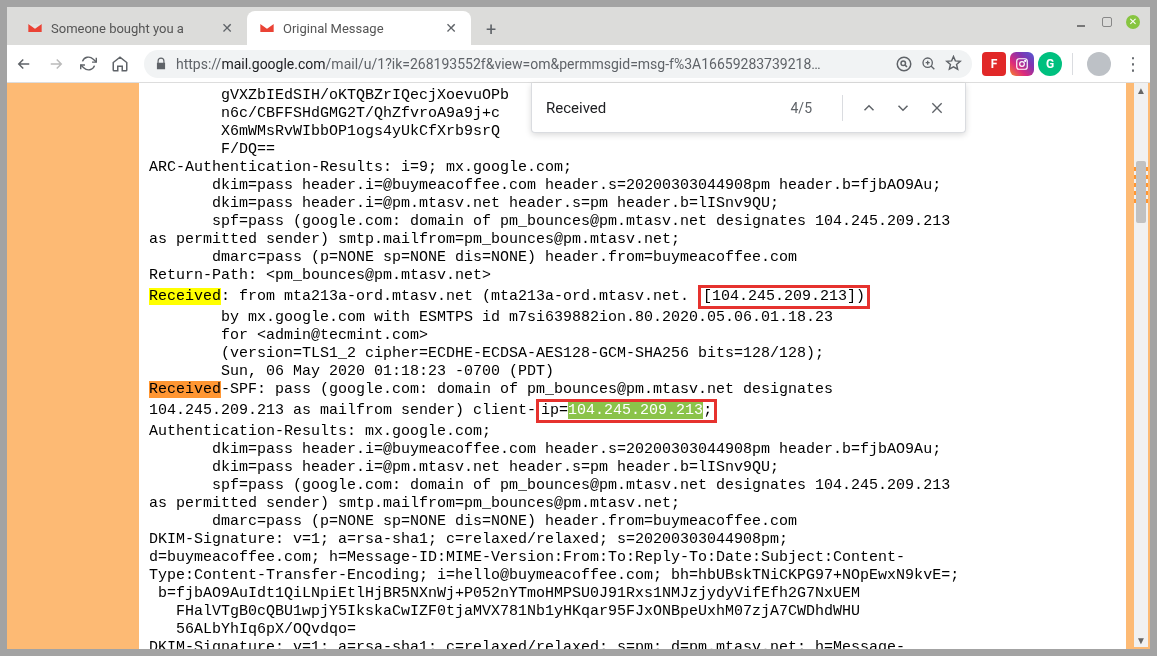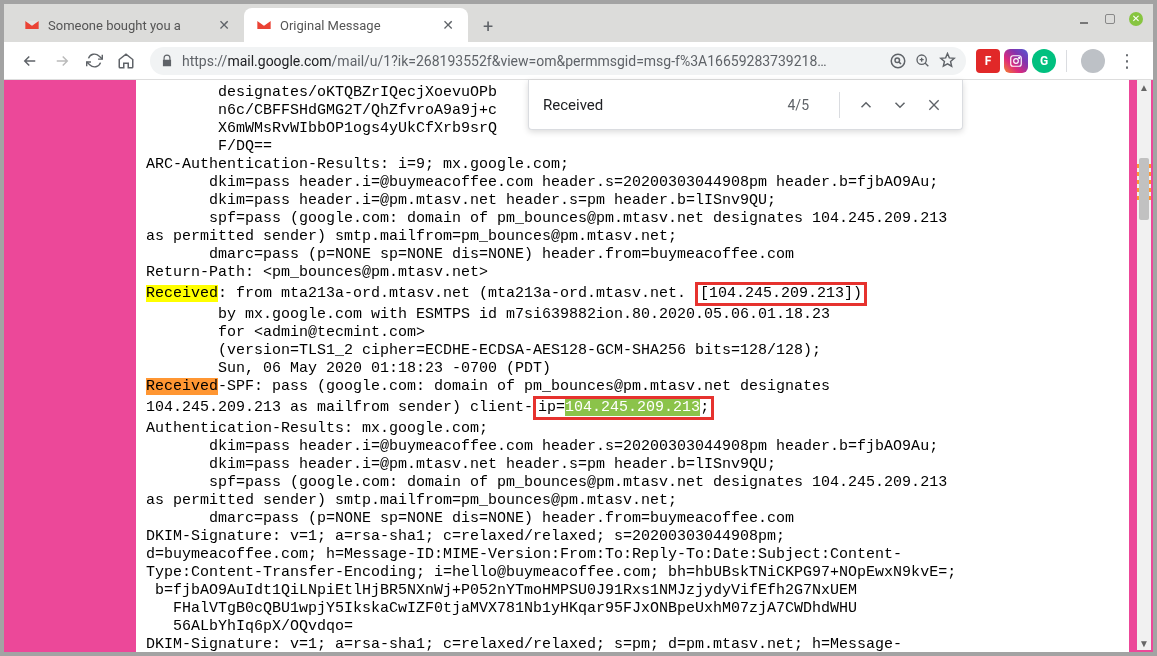--- a/index.html
+++ b/index.html
@@ -1,35 +1,35 @@
 <!DOCTYPE html>
 <html><head>
 <meta charset="utf-8">
 <style>
   * { box-sizing: border-box; }
   html, body { margin: 0; padding: 0; font-family: -apple-system, BlinkMacSystemFont, "Segoe UI", Roboto, sans-serif; background: #fff; }
-  .window { width: 1157px; height: 656px; border: 4px solid #a3a3a3; position: relative; overflow: hidden; background: #ec4899; }
+  .window { width: 1157px; height: 656px; border: 7px solid #a3a3a3; position: relative; overflow: hidden; background: #fdba74; }
 
   
   .titlebar { height: 38px; background: #dcdcda; display: flex; align-items: flex-end; padding: 0 8px 0 8px; position: relative; }
   .tab { height: 34px; display: flex; align-items: center; padding: 0 12px; font-size: 13px; color: #555; position: relative; border-radius: 8px 8px 0 0; gap: 8px; cursor: pointer; }
   .tab.inactive { background: transparent; width: 232px; }
   .tab.active { background: #fff; width: 224px; }
   .tab .favicon { width: 16px; height: 16px; display: inline-flex; align-items: center; justify-content: center; }
   .tab .title { flex: 1; white-space: nowrap; overflow: hidden; text-overflow: clip; }
   .tab .close { width: 16px; height: 16px; display: flex; align-items: center; justify-content: center; color: #5f6368; font-size: 14px; }
   .newtab { width: 28px; height: 28px; display: flex; align-items: center; justify-content: center; color: #5f6368; font-size: 18px; margin-left: 6px; margin-bottom: 2px; }
   .window-controls { position: absolute; right: 10px; top: 8px; display: flex; gap: 14px; align-items: center; }
   .wc { width: 14px; height: 14px; display: flex; align-items: center; justify-content: center; }
   .wc.min { color: #777; font-size: 18px; font-weight: bold; position: relative; top:-4px;}
   .wc.max { border: 1.5px solid #888; border-radius: 2px; width: 10px; height: 10px; }
   .wc.closewin { width: 14px; height: 14px; border-radius: 50%; background: #87c540; color: #fff; font-size: 10px; line-height: 14px; text-align: center; }
 
   
-  .toolbar { height: 38px; background: #fff; border-bottom: 1px solid #ddd; display: flex; align-items: center; padding: 0 12px; gap: 4px; }
+  .toolbar { height: 38px; background: #fff; border-bottom: 1px solid #ddd; display: flex; align-items: center; padding: 0 3px; gap: 4px; }
   .tbtn { width: 28px; height: 28px; display: flex; align-items: center; justify-content: center; color: #5f6368; border-radius: 50%; }
   .tbtn.disabled { color: #bbb; }
   .addressbar { flex: 1; height: 28px; background: #f1f3f4; border-radius: 14px; display: flex; align-items: center; padding: 0 10px; font-size: 14px; color: #202124; gap: 8px; margin: 0 6px; }
   .addressbar .lock { color: #5f6368; }
   .addressbar .url { flex: 1; white-space: nowrap; overflow: hidden; text-overflow: ellipsis; }
   .addressbar .url .proto { color: #5f6368; }
   .addressbar .url .host { color: #202124; }
   .addressbar .url .path { color: #5f6368; }
   .ext { width: 24px; height: 24px; border-radius: 4px; display: flex; align-items: center; justify-content: center; font-size: 12px; font-weight: bold; color: #fff; }
   .ext.fb { background: #e12828; }
@@ -155,21 +155,21 @@
         </svg>
     </div>
     <div class="ext gr">G</div>
     <div style="width:1px;height:22px;background:#dadce0;margin:0 6px;"></div>
     <div class="avatar"></div>
     <div class="menu-dots">⋮</div>
   </div>
 
   <div class="content-wrap">
     <div class="page">
-<div class="raw"><span>        designates/oKTQBZrIQecjXoevuOPb</span>
+<div class="raw"><span>        gVXZbIEdSIH/oKTQBZrIQecjXoevuOPb</span>
 <span>        n6c/CBFFSHdGMG2T/QhZfvroA9a9j+c</span>
 <span>        X6mWMsRvWIbbOP1ogs4yUkCfXrb9srQ</span>
 <span>        F/DQ==</span>
 <span>ARC-Authentication-Results: i=9; mx.google.com;</span>
 <span>       dkim=pass header.i=@buymeacoffee.com header.s=20200303044908pm header.b=fjbAO9Au;</span>
 <span>       dkim=pass header.i=@pm.mtasv.net header.s=pm header.b=lISnv9QU;</span>
 <span>       spf=pass (google.com: domain of pm_bounces@pm.mtasv.net designates 104.245.209.213</span>
 <span>as permitted sender) smtp.mailfrom=pm_bounces@pm.mtasv.net;</span>
 <span>       dmarc=pass (p=NONE sp=NONE dis=NONE) header.from=buymeacoffee.com</span>
 <span>Return-Path: &lt;pm_bounces@pm.mtasv.net&gt;</span>

